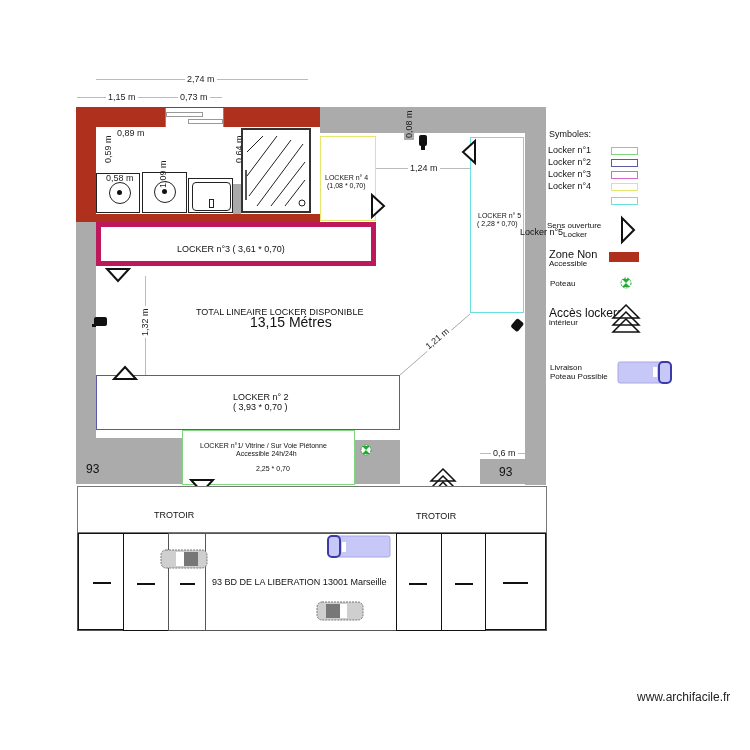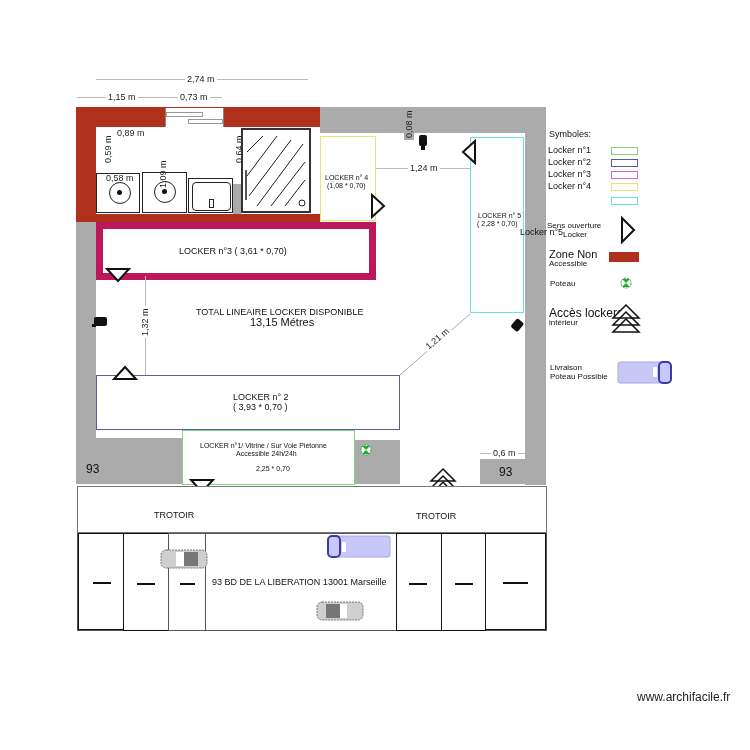--- a/index.html
+++ b/index.html
@@ -94,32 +94,32 @@
   <div class="t" style="left:6px;top:82px;font-size:7px;line-height:8px;">( 2,28 * 0,70)</div>
 </div>
 <svg width="14" height="24" style="left:462px;top:140px;">
   <polygon points="13,1 1,12 13,23" fill="#fff" stroke="#111" stroke-width="2"></polygon>
 </svg>
 
 <div class="dimline" style="left:376px;top:168px;width:94px;height:1px;"></div>
 <div class="dim" style="left:408px;top:163px;">1,24 m</div>
 <div class="dim" style="left:404px;top:140px;transform:rotate(-90deg);transform-origin:left top;background:#ababab;">0,08 m</div>
 
-<div class="locker" style="left:96px;top:222px;width:280px;height:58px;border:7px solid #be185d;">
+<div class="locker" style="left:96px;top:222px;width:280px;height:44px;border:5px solid #be185d;">
   <div class="t" style="left:76px;top:17px;font-size:9px;">LOCKER n°3 ( 3,61 * 0,70)</div>
 </div>
 <svg width="24" height="14" style="left:106px;top:268px;">
   <polygon points="1,1 23,1 12,13" fill="#fff" stroke="#111" stroke-width="2"></polygon>
 </svg>
 
 <div class="dimline" style="left:145px;top:276px;width:1px;height:99px;"></div>
 <div class="dim" style="left:140px;top:338px;transform:rotate(-90deg);transform-origin:left top;">1,32 m</div>
 
 <div class="t" style="left:196px;top:307px;font-size:9px;">TOTAL LINEAIRE LOCKER DISPONIBLE</div>
-<div class="t" style="left:250px;top:317px;font-size:11px;">13,15  Métres</div>
+<div class="t" style="left:250px;top:317px;font-size:14px;">13,15  Métres</div>
 
 <svg width="80" height="70" style="left:398px;top:312px;">
   <line x1="2" y1="63" x2="72" y2="2" stroke="#aaa" stroke-width="1"></line>
 </svg>
 <div class="dim" style="left:422px;top:345px;transform:rotate(-40deg);transform-origin:left top;">1,21 m</div>
 
 <div class="locker" style="left:96px;top:375px;width:304px;height:55px;border:1px solid #5a5aa8;">
   <div class="t" style="left:136px;top:16px;font-size:9px;">LOCKER n° 2</div>
   <div class="t" style="left:136px;top:26px;font-size:9px;">( 3,93 * 0,70 )</div>
 </div>

